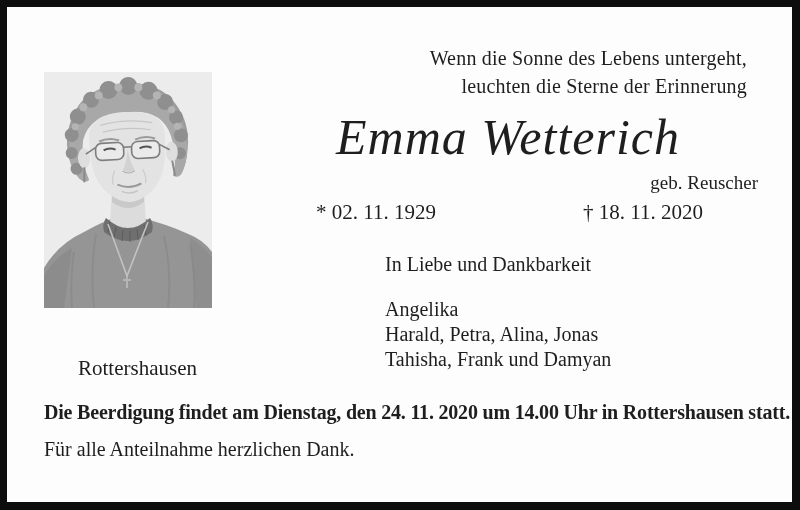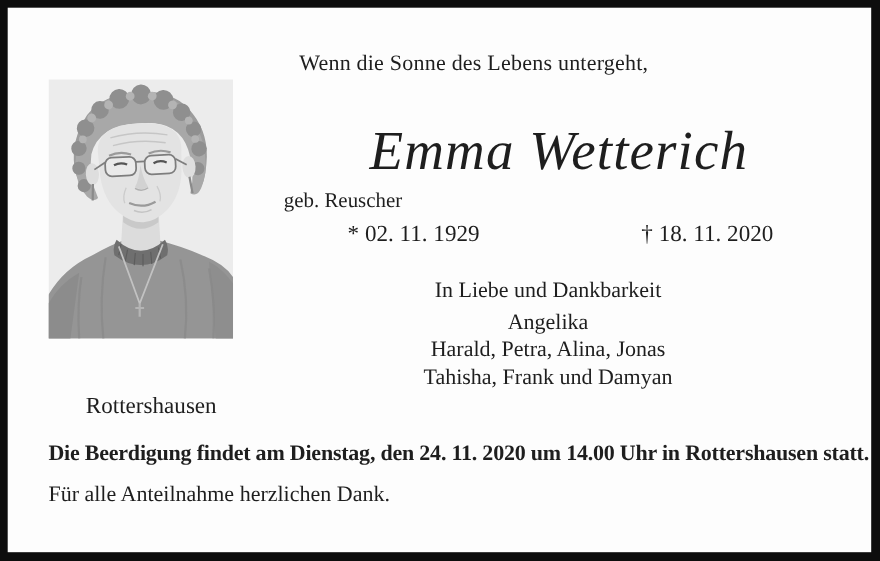--- a/index.html
+++ b/index.html
@@ -9,50 +9,50 @@
     background: #0d0d0d;
     font-family: "Liberation Serif", serif;
     color: #1e1e1e;
     overflow: hidden;
   }
   .page {
     position: absolute;
     left: 7px; top: 7px; right: 8px; bottom: 8px;
     background: #fdfdfd;
   }
-  .abs { position: absolute; text-align: center; }
+  .abs { position: absolute; }
 
   .verse {
-    left: 272px; top: 44px; width: 500px;
-    text-align: left;
+    left: 247px; top: 44px; width: 500px;
+    text-align: right;
     font-size: 20px; line-height: 28px;
     letter-spacing: 0.2px;
   }
   .deceased-name {
     left: 208px; top: 109px; width: 600px;
     text-align: center;
     font-style: italic;
     font-size: 50px; line-height: 56px;
     letter-spacing: 1px;
   }
   .maiden {
     left: 258px; top: 171px; width: 500px;
-    text-align: left;
+    text-align: right;
     font-size: 19px; line-height: 24px;
   }
   .dates {
     left: 316px; top: 199px; width: 387px;
     display: flex; justify-content: space-between;
     font-size: 21px; line-height: 26px;
   }
   .family {
     left: 385px; top: 252px;
     font-size: 20px; line-height: 25px;
   }
-  .family .dedication { margin-bottom: 4px; }
+  .family .dedication { margin-bottom: 20px; }
   .place {
     left: 44px; top: 355px;
     font-size: 21px; line-height: 26px; margin-left: 34px;
   }
   .funeral {
     left: 44px; top: 400px;
     font-size: 20px; line-height: 25px;
     letter-spacing: -0.2px;
     font-weight: bold;
   }
@@ -166,20 +166,21 @@
       <path d="M30,180 Q26,205 28,236"></path>
       <path d="M52,162 Q46,200 50,236"></path>
       <path d="M120,164 Q128,200 124,236"></path>
       <path d="M146,172 Q152,204 150,236"></path>
     </g>
   </svg>
 </div>
 
 <div class="abs verse">
   <div>Wenn die Sonne des Lebens untergeht,</div>
+  <div>leuchten die Sterne der Erinnerung</div>
 </div>
 
 <div class="abs deceased-name">Emma Wetterich</div>
 
 <div class="abs maiden">geb. Reuscher</div>
 
 <div class="abs dates">
   <span>* 02. 11. 1929</span>
   <span>† 18. 11. 2020</span>
 </div>

